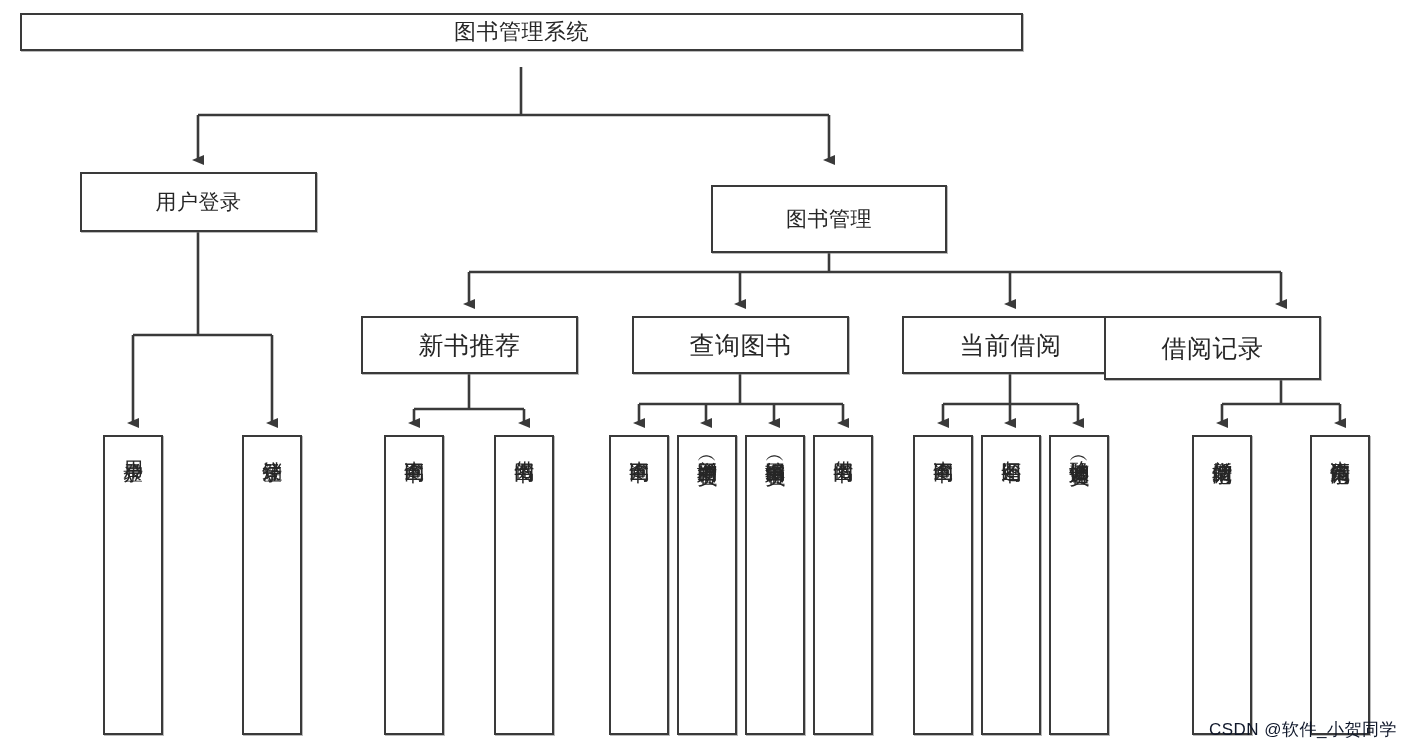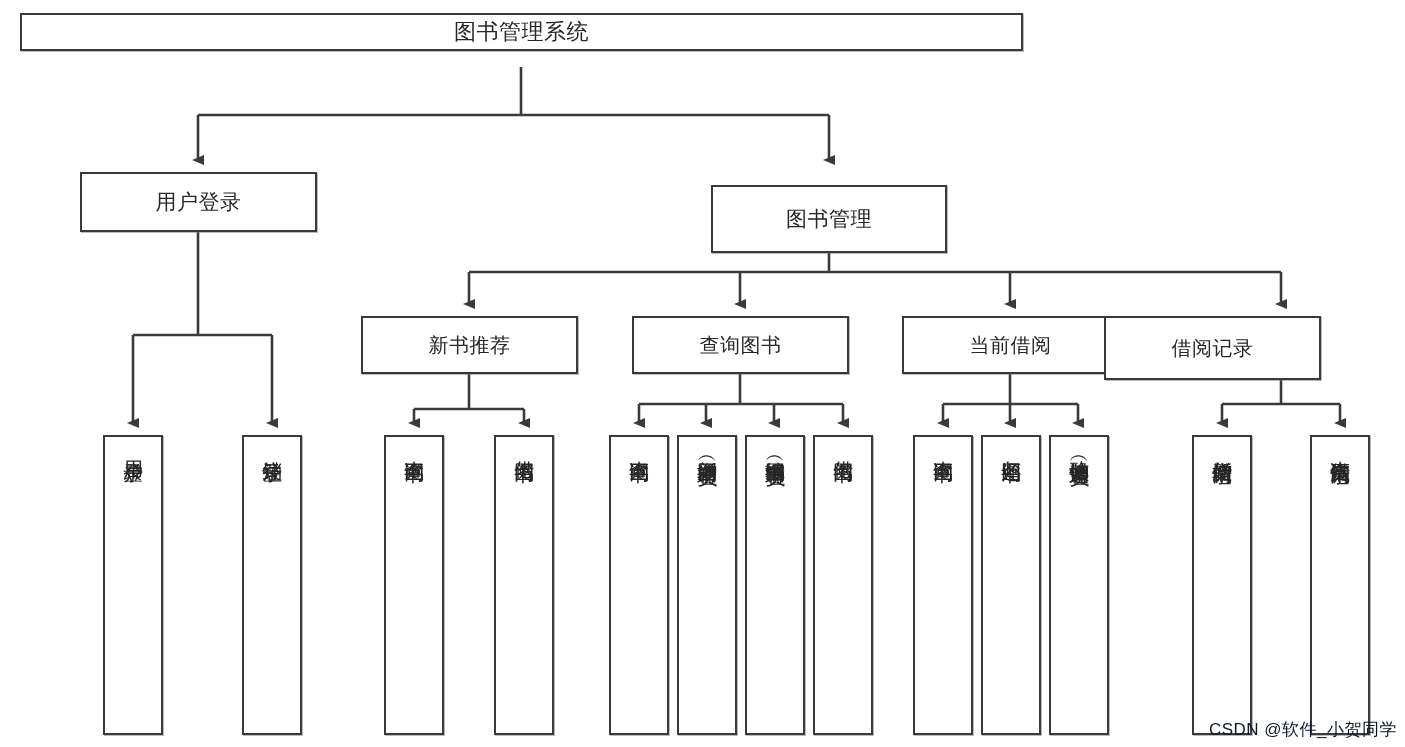--- a/index.html
+++ b/index.html
@@ -38,21 +38,21 @@
   }
   .node-label {
     white-space: nowrap;
     letter-spacing: 0.5px;
   }
   
   .n-root { font-size: 22px; }
   
   .n-l2 { font-size: 21px; }
   
-  .n-l3 { font-size: 20px; }
+  .n-l3 { font-size: 25px; }
   
   .node.leaf {
     align-items: flex-start;
     justify-content: center;
     padding-top: 8px;
   }
   .node.leaf .node-label {
     writing-mode: vertical-rl;
     text-orientation: upright;
     font-size: 20px;

